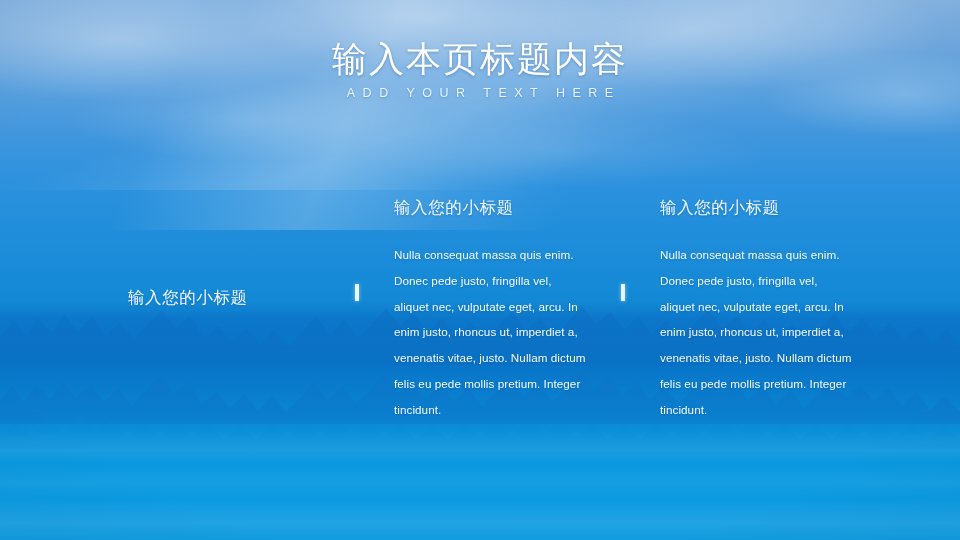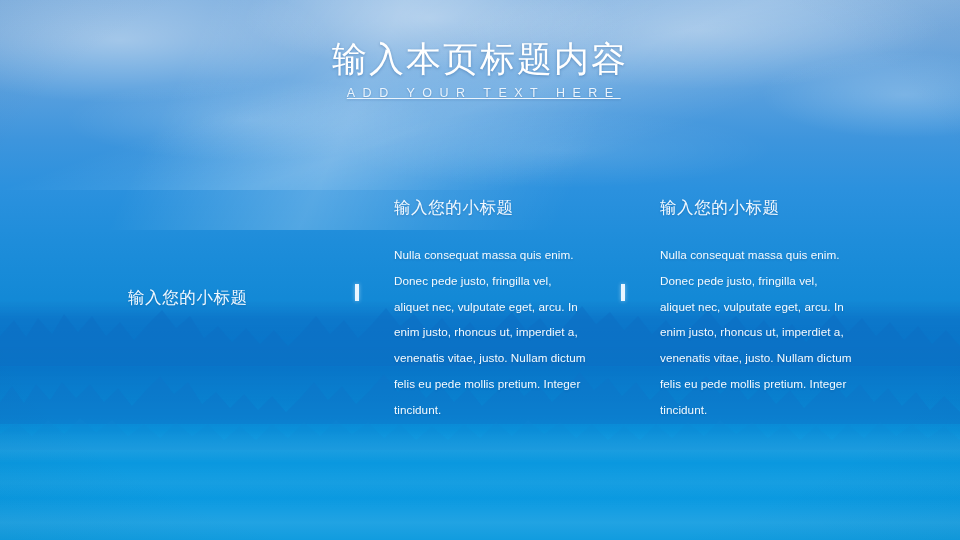--- a/index.html
+++ b/index.html
@@ -137,21 +137,20 @@
     text-shadow: 0 1px 3px rgba(20,70,130,.35);
   }
   .title-sub {
     margin-top: 5px;
     font-size: 12.5px;
     line-height: 16px;
     color: #eaf4fd;
     letter-spacing: 7.5px;
     text-indent: 7.5px;
     text-shadow: 0 1px 2px rgba(20,70,130,.30);
-    text-decoration: underline;
   }
 
   
   .columns {
     position: absolute;
     left: 128px;
     top: 196px;
     width: 724px;
     display: flex;
     align-items: center;

